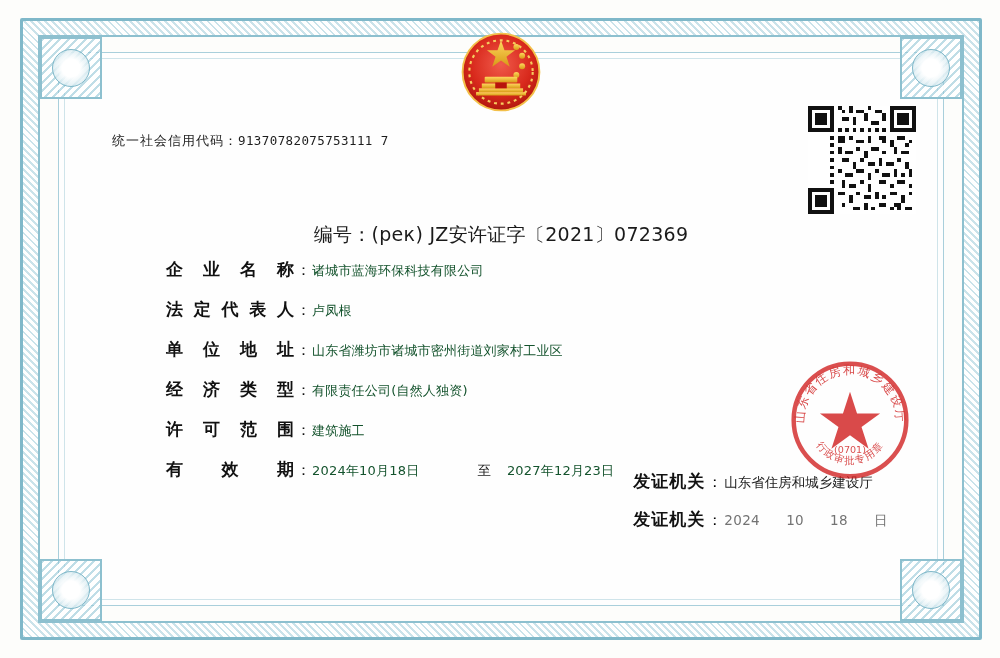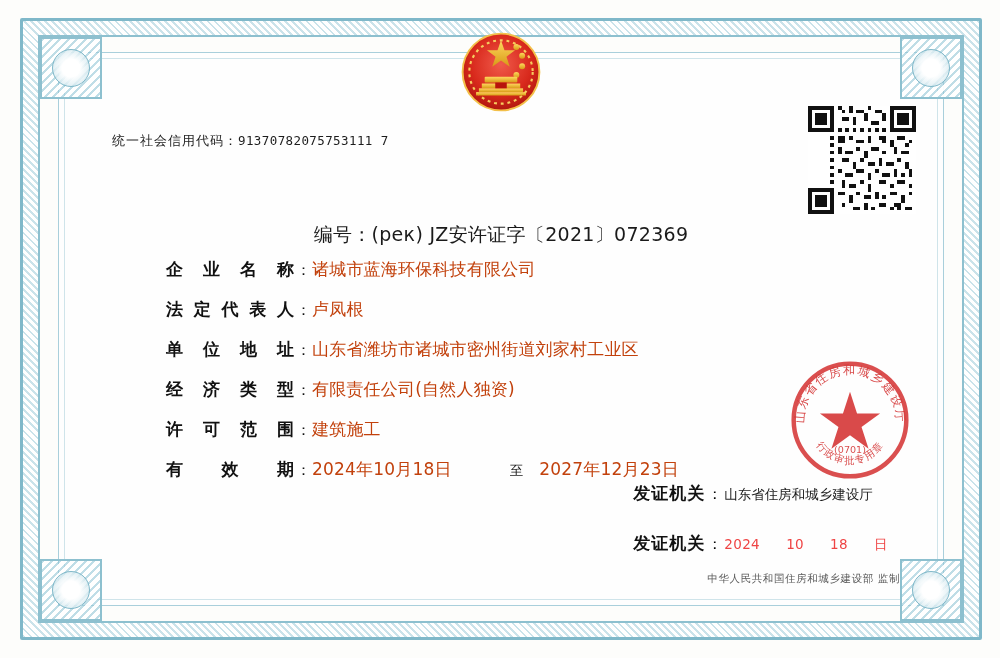--- a/index.html
+++ b/index.html
@@ -172,22 +172,22 @@
     justify-content: space-between;
     font-family: "DejaVu Serif", "Liberation Serif", serif;
   }
   .field-label span { display: inline-block; }
   .field-colon {
     font-size: 15px;
     color: #111;
     margin: 0 1px 0 2px;
   }
   .field-value {
-    font-size: 17px;
-    color: #c2410c;
+    font-size: 13px;
+    color: #14532d;
     letter-spacing: 0.2px;
   }
   .date-to {
     display: inline-block;
     margin: 0 16px 0 58px;
     font-size: 13.5px;
     color: #1a1a1a;
   }
 
   
@@ -195,37 +195,36 @@
     position: absolute;
     right: 36px;
     top: 400px;
     text-align: left;
   }
   .issue-row {
     height: 38px;
     white-space: nowrap;
     display: flex;
     align-items: baseline;
-    margin-top: 12px;
   }
   .issue-label {
     font-size: 17px;
     font-weight: bold;
     font-family: "DejaVu Serif", "Liberation Serif", serif;
     color: #111;
     letter-spacing: 1px;
   }
   .issue-colon { font-size: 15px; margin: 0 2px; }
   .issue-value {
     font-size: 13.5px;
     color: #1a1a1a;
   }
   .issue-date-value {
     font-size: 13.5px;
-    color: #ef4444;
+    color: #737373;
     letter-spacing: 0.4px;
   }
   .issue-date-value .gap { display: inline-block; width: 26px; }
 
   
   .seal {
     position: absolute;
     right: 88px;
     top: 356px;
     width: 128px;
@@ -491,21 +490,20 @@
       </div>
       <div class="issue-row">
         <span class="issue-label">发证机关</span>
         <span class="issue-colon">：</span>
         <span class="issue-date-value">
           <span>2024</span><span class="gap"></span><span>10</span><span class="gap"></span><span>18</span><span class="gap"></span><span>日</span>
         </span>
       </div>
     </div>
 
-    <div class="footer-note">中华人民共和国住房和城乡建设部 监制</div>
 
   </div>
 
   <svg class="seal" viewBox="0 0 200 200">
     <defs>
       <path id="sealTopArc" d="M 28,100 A 72,72 0 0 1 172,100"></path>
       <path id="sealBotArc" d="M 44,133 A 62,62 0 0 0 156,133"></path>
     </defs>
     <circle cx="100" cy="100" r="88" fill="none" stroke="#d02020" stroke-width="7" opacity="0.9"></circle>
     <text font-size="19" fill="#d02020" font-family="'DejaVu Serif','Liberation Serif',serif" letter-spacing="2.5" opacity="0.92">

